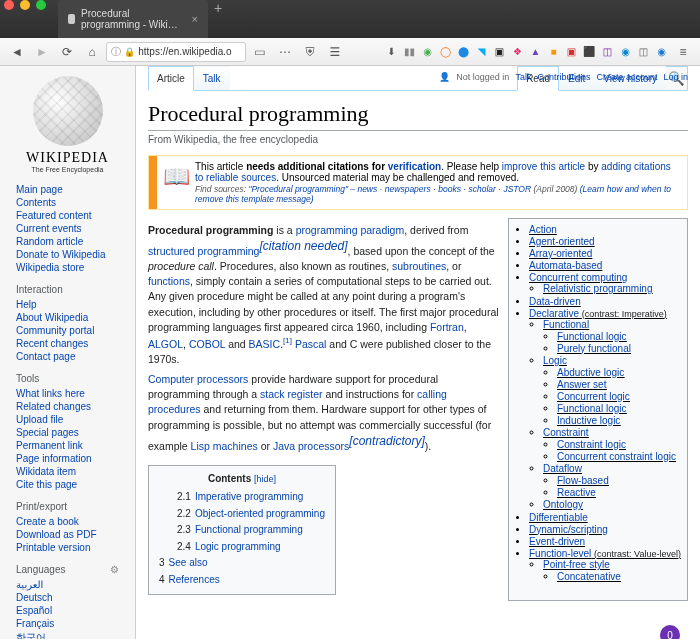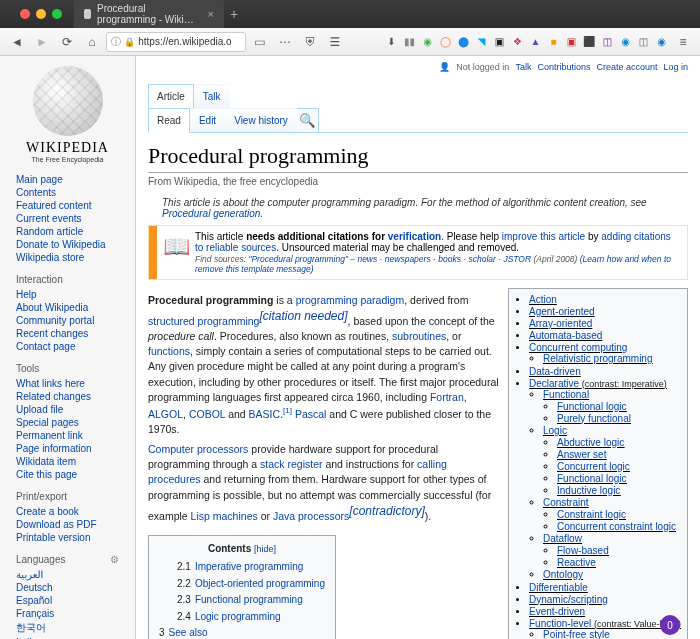--- a/index.html
+++ b/index.html
@@ -1,19 +1,19 @@
 <!DOCTYPE html>
 <html><head>
 <meta charset="utf-8">
 <style>
 * { box-sizing: border-box; margin: 0; padding: 0; }
 body { font-family: -apple-system, Helvetica, Arial, sans-serif; font-size: 11px; background: #eee; width: 700px; height: 639px; overflow: hidden; }
 
 
-.titlebar { background: linear-gradient(#3c3c3c, #2e2e2e); height: 28px; display: flex; align-items: center; padding: 0 20px; }
+.titlebar { background: linear-gradient(#3c3c3c, #2e2e2e); height: 38px; display: flex; padding: 0 4px; }
 .traffic { display: flex; gap: 6px; }
 .dot { width: 10px; height: 10px; border-radius: 50%; }
 .red { background: #ff5f57; } .yellow { background: #febc2e; } .green { background: #28c840; }
 .tab { margin-left: 12px; background: #444; color: #ddd; padding: 3px 10px; border-radius: 3px 3px 0 0; display: flex; align-items: center; gap: 6px; font-size: 10px; max-width: 150px; }
 .tab-ico { display: inline-block; width: 10px; height: 10px; background: #ccc; border-radius: 2px; }
 .tab-close { color: #aaa; font-size: 11px; }
 .tab-plus { color: #aaa; margin-left: 6px; font-size: 14px; }
 
 .toolbar { background: linear-gradient(#f9f9f9,#ededed); height: 28px; display: flex; align-items: center; padding: 0 6px; gap: 3px; border-bottom: 1px solid #ccc; }
 .tbtn { width: 22px; height: 20px; display: flex; align-items: center; justify-content: center; color: #555; font-size: 12px; border-radius: 3px; }
@@ -32,21 +32,21 @@
 .logo-sub { font-size: 7px; color: #333; }
 .nav-group { margin-top: 10px; }
 .nav-head { color: #54595d; font-size: 10px; margin-bottom: 3px; display: flex; justify-content: space-between; }
 .gear { color: #888; font-size: 10px; }
 .nav-item { color: #0645ad; padding: 1px 0; display: block; }
 
 .content { flex: 1; background: #fff; border-left: 1px solid #a7d7f9; padding: 0 12px 12px; overflow: hidden; position: relative; }
 .top-links { position: absolute; right: 12px; top: 6px; font-size: 9px; color: #666; display: flex; gap: 6px; }
 .top-links span { color: #0645ad; }
 .user-ico { color: #888; }
-.page-tabs { display: flex; margin-top: 28px; border-bottom: 1px solid #a7d7f9; justify-content: space-between; flex-direction: column; }
+.page-tabs { display: flex; border-bottom: 1px solid #a7d7f9; justify-content: space-between; }
 .tab-set { display: flex; }
 .ptab { font-size: 10px; padding: 6px 8px; color: #0645ad; border: 1px solid transparent; border-bottom: none; background: linear-gradient(#fff, #f0f6fb); }
 .ptab.active { background: #fff; border-color: #a7d7f9; border-bottom: 1px solid #fff; margin-bottom: -1px; color: #333; }
 .search-wrap { display: flex; margin-bottom: -1px; }
 .wiki-search { border: 1px solid #a7d7f9; height: 22px; width: 140px; padding: 0 4px; font-size: 10px; }
 .search-btn { border: 1px solid #a7d7f9; border-left: none; width: 22px; background: #f8f8f8; color: #555; }
 
 h1 { font-family: "Linux Libertine", Georgia, serif; font-weight: normal; font-size: 22px; margin-top: 10px; border-bottom: 1px solid #a2a9b1; padding-bottom: 3px; }
 .from { font-size: 10px; color: #54595d; margin: 3px 0 10px; }
 .hatnote { font-style: italic; font-size: 10px; color: #333; padding-left: 14px; margin-bottom: 6px; }
@@ -215,23 +215,20 @@
         <div class="ptab">Edit</div>
         <div class="ptab">View history</div>
         <div class="search-wrap">
           <button class="search-btn">🔍</button>
         </div>
       </div>
     </div>
 
     <h1>Procedural programming</h1>
     <div class="from">From Wikipedia, the free encyclopedia</div>
-    <div class="hatnote">
-      <span>This article is about the computer programming paradigm. For the method of algorithmic content creation, see </span><a>Procedural generation</a>.
-    </div>
 
     <div class="refbox">
       <div class="refbox-strip"></div>
       <div class="refbox-ico">📖</div>
       <div class="refbox-body">
         <p><span>This article </span><b><span>needs additional citations for </span><a>verification</a></b><span>. Please help </span><a>improve this article</a><span> by </span><a>adding citations to reliable sources</a><span>. Unsourced material may be challenged and removed.</span></p>
         <p class="find"><span>Find sources: </span><a>"Procedural programming"</a><span style="color:#0645ad"> – news · newspapers · books · scholar · JSTOR </span><span>(April 2008) </span><a>(Learn how and when to remove this template message)</a></p>
       </div>
     </div>
 

